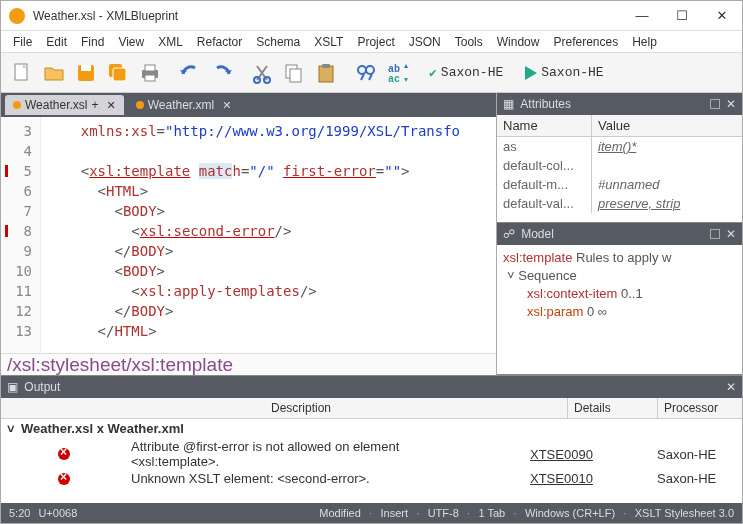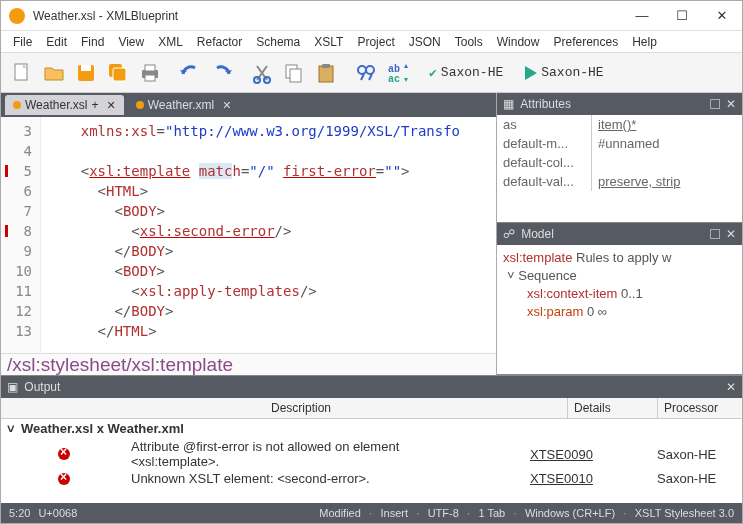--- a/index.html
+++ b/index.html
@@ -43,21 +43,21 @@
 .panel-hdr { height: 22px; background: #555a63; color: #ddd; display: flex; align-items: center; padding: 0 6px; font-size: 12px; gap: 6px; }
 .panel-hdr .spacer { flex: 1; }
 .panel-hdr .picon { width: 10px; height: 10px; border: 1px solid #aaa; }
 .panel-body { background: #fff; flex: 1; overflow: hidden; font-size: 13px; }
 .attr-table .head { display: flex; border-bottom: 1px solid #ccc; background: #f5f5f5; }
 .attr-table .head div { padding: 3px 6px; }
 .attr-table .col1 { width: 95px; border-right: 1px solid #ccc; }
 .attr-table .col2 { flex: 1; }
 .attr-row { display: flex; }
 .attr-row div { padding: 2px 6px; color: #666; }
-.attr-row .col2 { }
+.attr-row .col2 { font-style: italic; }
 .attr-row .u { text-decoration: underline; }
 .model-body { padding: 4px 6px; color: #555; line-height: 18px; }
 .model-body .root { color: #b03030; }
 .output-panel { height: 128px; background: #fff; border-top: 1px solid #888; display: flex; flex-direction: column; }
 .out-hdr { height: 22px; background: #555a63; color: #ddd; display: flex; align-items: center; padding: 0 6px; font-size: 12px; gap: 6px; }
 .out-hdr .spacer { flex: 1; }
 .out-table-head { display: flex; background: #f5f5f5; border-bottom: 1px solid #ccc; font-size: 12px; }
 .out-table-head div { padding: 3px 6px; }
 .oc1 { flex: 1; text-align: center; }
 .oc2 { width: 90px; border-left: 1px solid #ccc; }
@@ -234,32 +234,36 @@
   <div class="right-pane">
     <div class="panel" style="height:130px">
       <div class="panel-hdr">
         <span>▦</span>
         <span>Attributes</span>
         <span class="spacer"></span>
         <span class="picon"></span>
         <span>✕</span>
       </div>
       <div class="panel-body attr-table">
+        <div class="head">
+          <div class="col1">Name</div>
+          <div class="col2">Value</div>
+        </div>
         <div id="attr-rows">
             <div class="attr-row">
               <div class="col1">as</div>
               <div class="col2 u">item()*</div>
             </div>
             <div class="attr-row">
+              <div class="col1">default-col...</div>
+              <div class="col2"></div>
+            </div>
+            <div class="attr-row">
               <div class="col1">default-m...</div>
               <div class="col2">#unnamed</div>
-            </div>
-            <div class="attr-row">
-              <div class="col1">default-col...</div>
-              <div class="col2"></div>
             </div>
             <div class="attr-row">
               <div class="col1">default-val...</div>
               <div class="col2 u">preserve, strip</div>
             </div>
           </div>
       </div>
     </div>
     <div class="panel" style="flex:1">
       <div class="panel-hdr">

